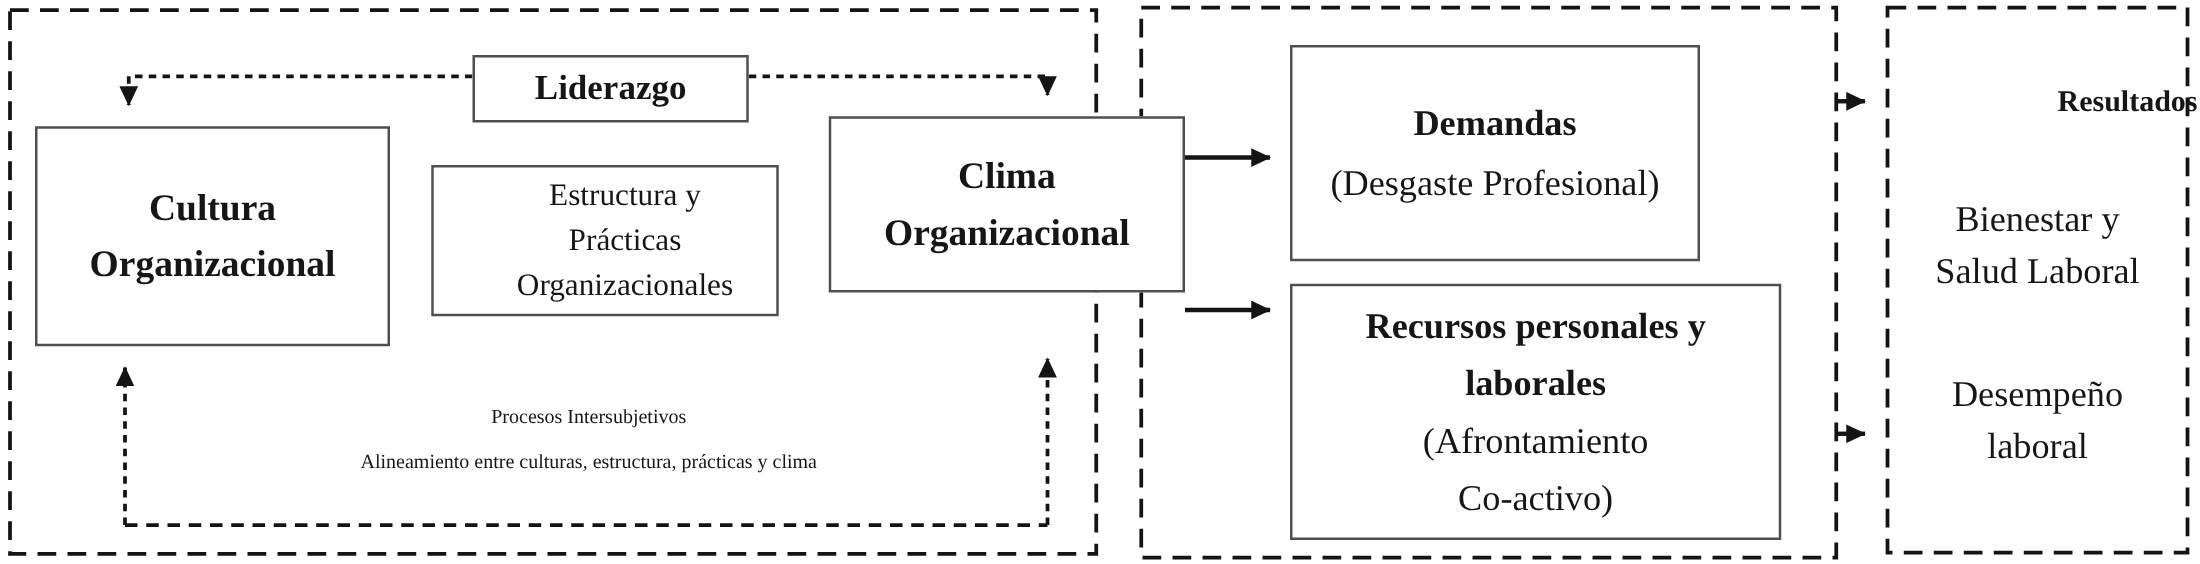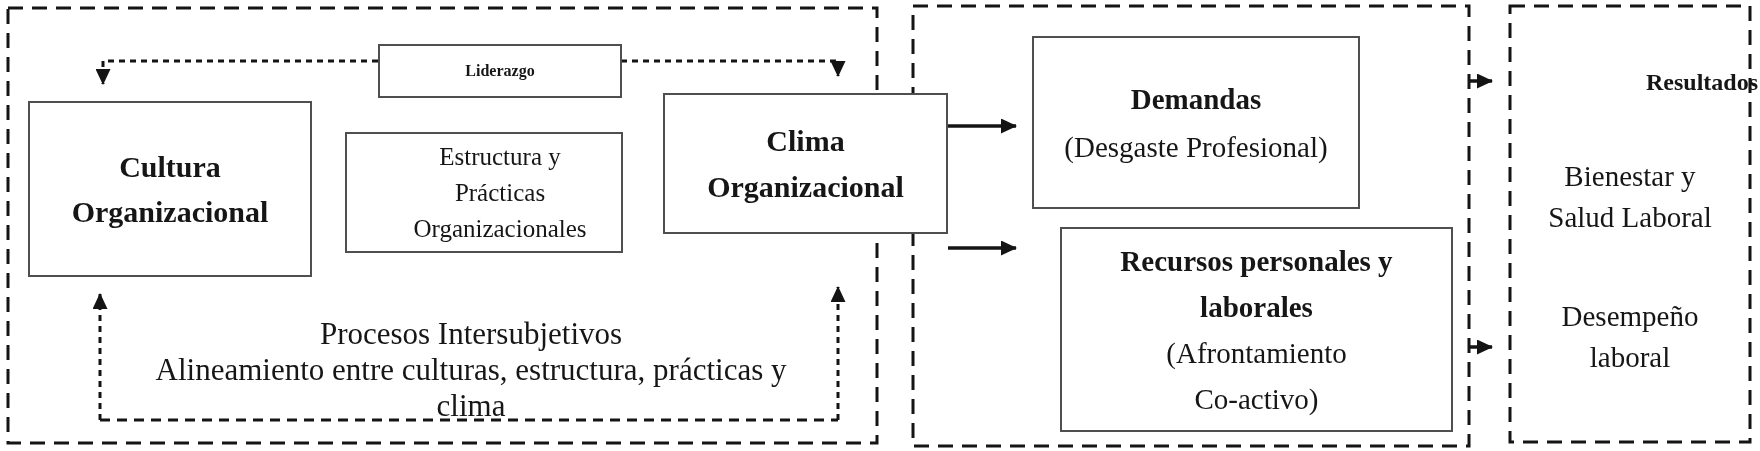--- a/index.html
+++ b/index.html
@@ -36,27 +36,27 @@
     box-sizing: border-box;
   }
   .txt {
     position: absolute;
     z-index: 2;
     text-align: center;
   }
   .b { font-weight: 700; }
 
   .box-cultura    { left: 28px;  top: 101px; width: 284px; height: 176px; font-size: 30px; line-height: 45px; font-weight: 700; }
-  .box-liderazgo  { left: 378px; top: 44px;  width: 244px; height: 54px;  font-size: 16px; line-height: 30px; font-weight: 700; }
+  .box-liderazgo  { left: 378px; top: 44px;  width: 221px; height: 54px;  font-size: 28px; line-height: 30px; font-weight: 700; }
   .box-estructura { left: 345px; top: 132px; width: 278px; height: 121px; font-size: 25px; line-height: 36px; padding-left: 32px; }
   .box-clima      { left: 663px; top: 93px;  width: 285px; height: 141px; font-size: 30px; line-height: 46px; font-weight: 700; }
   .box-demandas   { left: 1032px; top: 36px;  width: 328px; height: 173px; font-size: 29px; line-height: 48px; }
-  .box-recursos   { left: 1032px; top: 227px; width: 393px; height: 205px; font-size: 29px; line-height: 46px; margin-left: 28px; }
+  .box-recursos   { left: 1032px; top: 227px; width: 393px; height: 205px; font-size: 29px; line-height: 46px; }
 
-  .procesos-note  { left: 140px; top: 316px; width: 662px; font-size: 31px; line-height: 36px; }
+  .procesos-note  { left: 140px; top: 316px; width: 662px; font-size: 16px; line-height: 36px; }
 
   .res-title { left: 1582px; top: 62px;  width: 240px; font-size: 24px; line-height: 40px; font-weight: 700; }
   .res-item1 { left: 1505px; top: 156px; width: 250px; font-size: 29px; line-height: 41px; }
   .res-item2 { left: 1510px; top: 296px; width: 240px; font-size: 29px; line-height: 41px; }
 </style>
 </head>
 <body>
 
 <div class="canvas">
 

